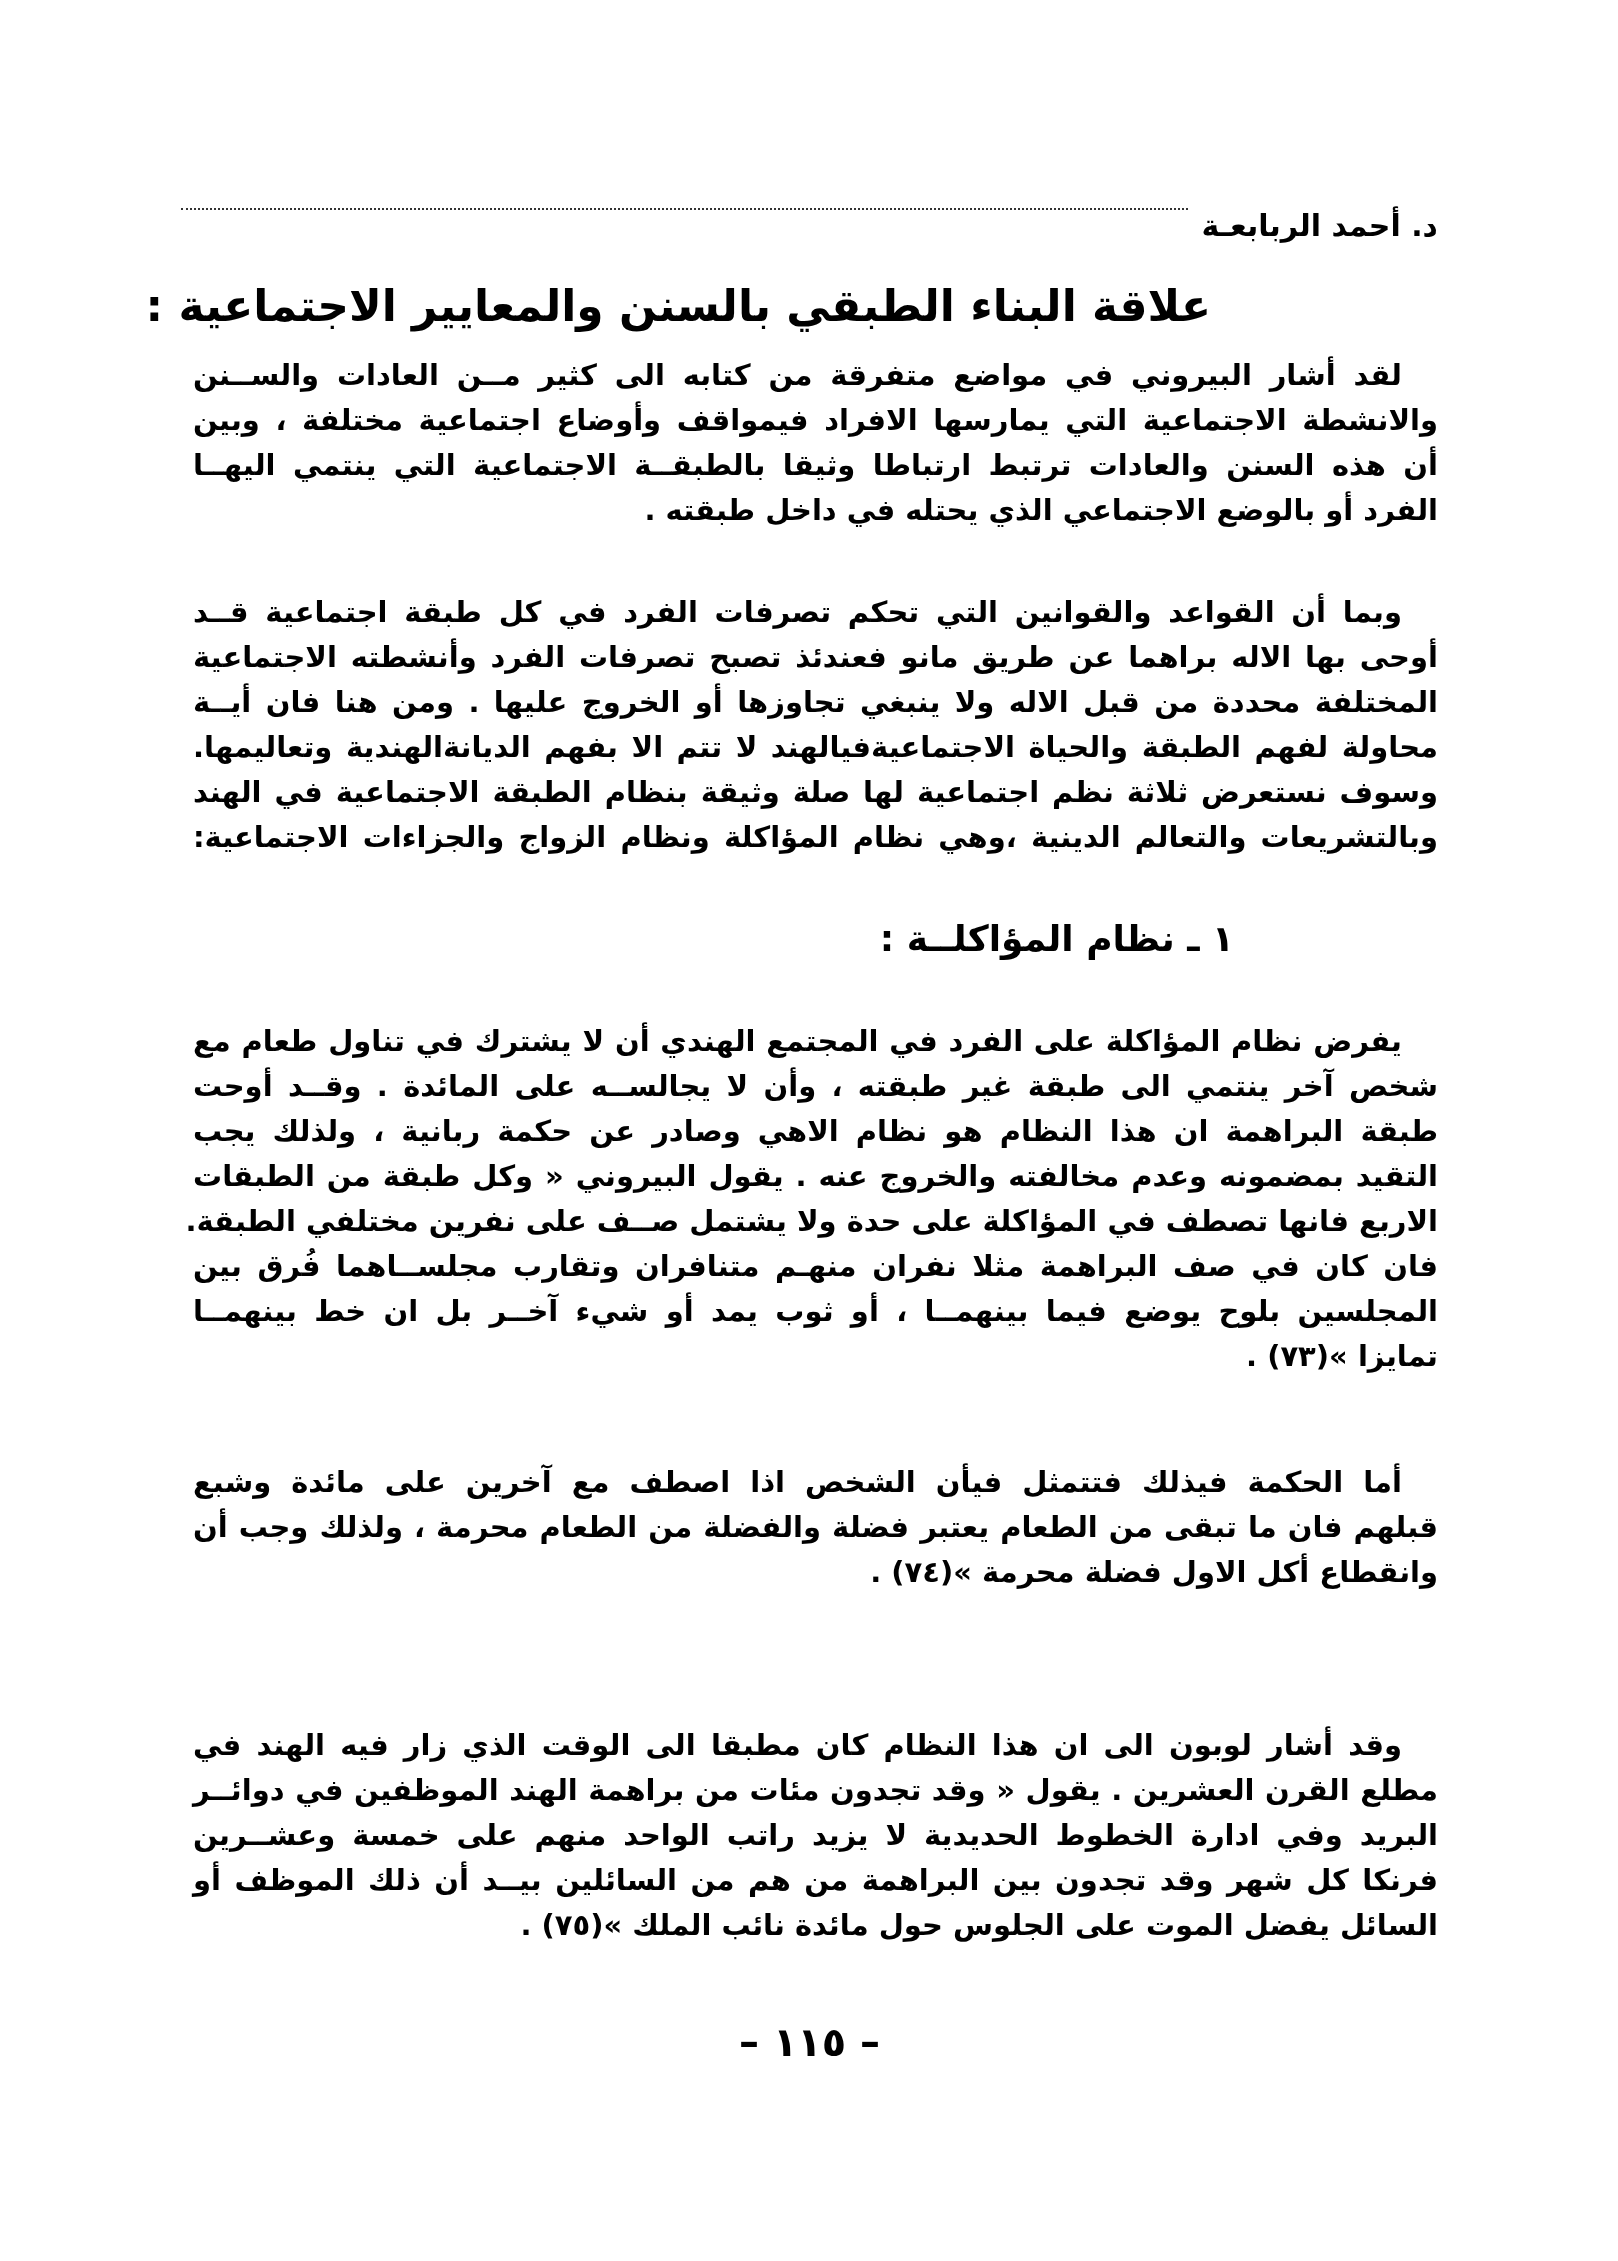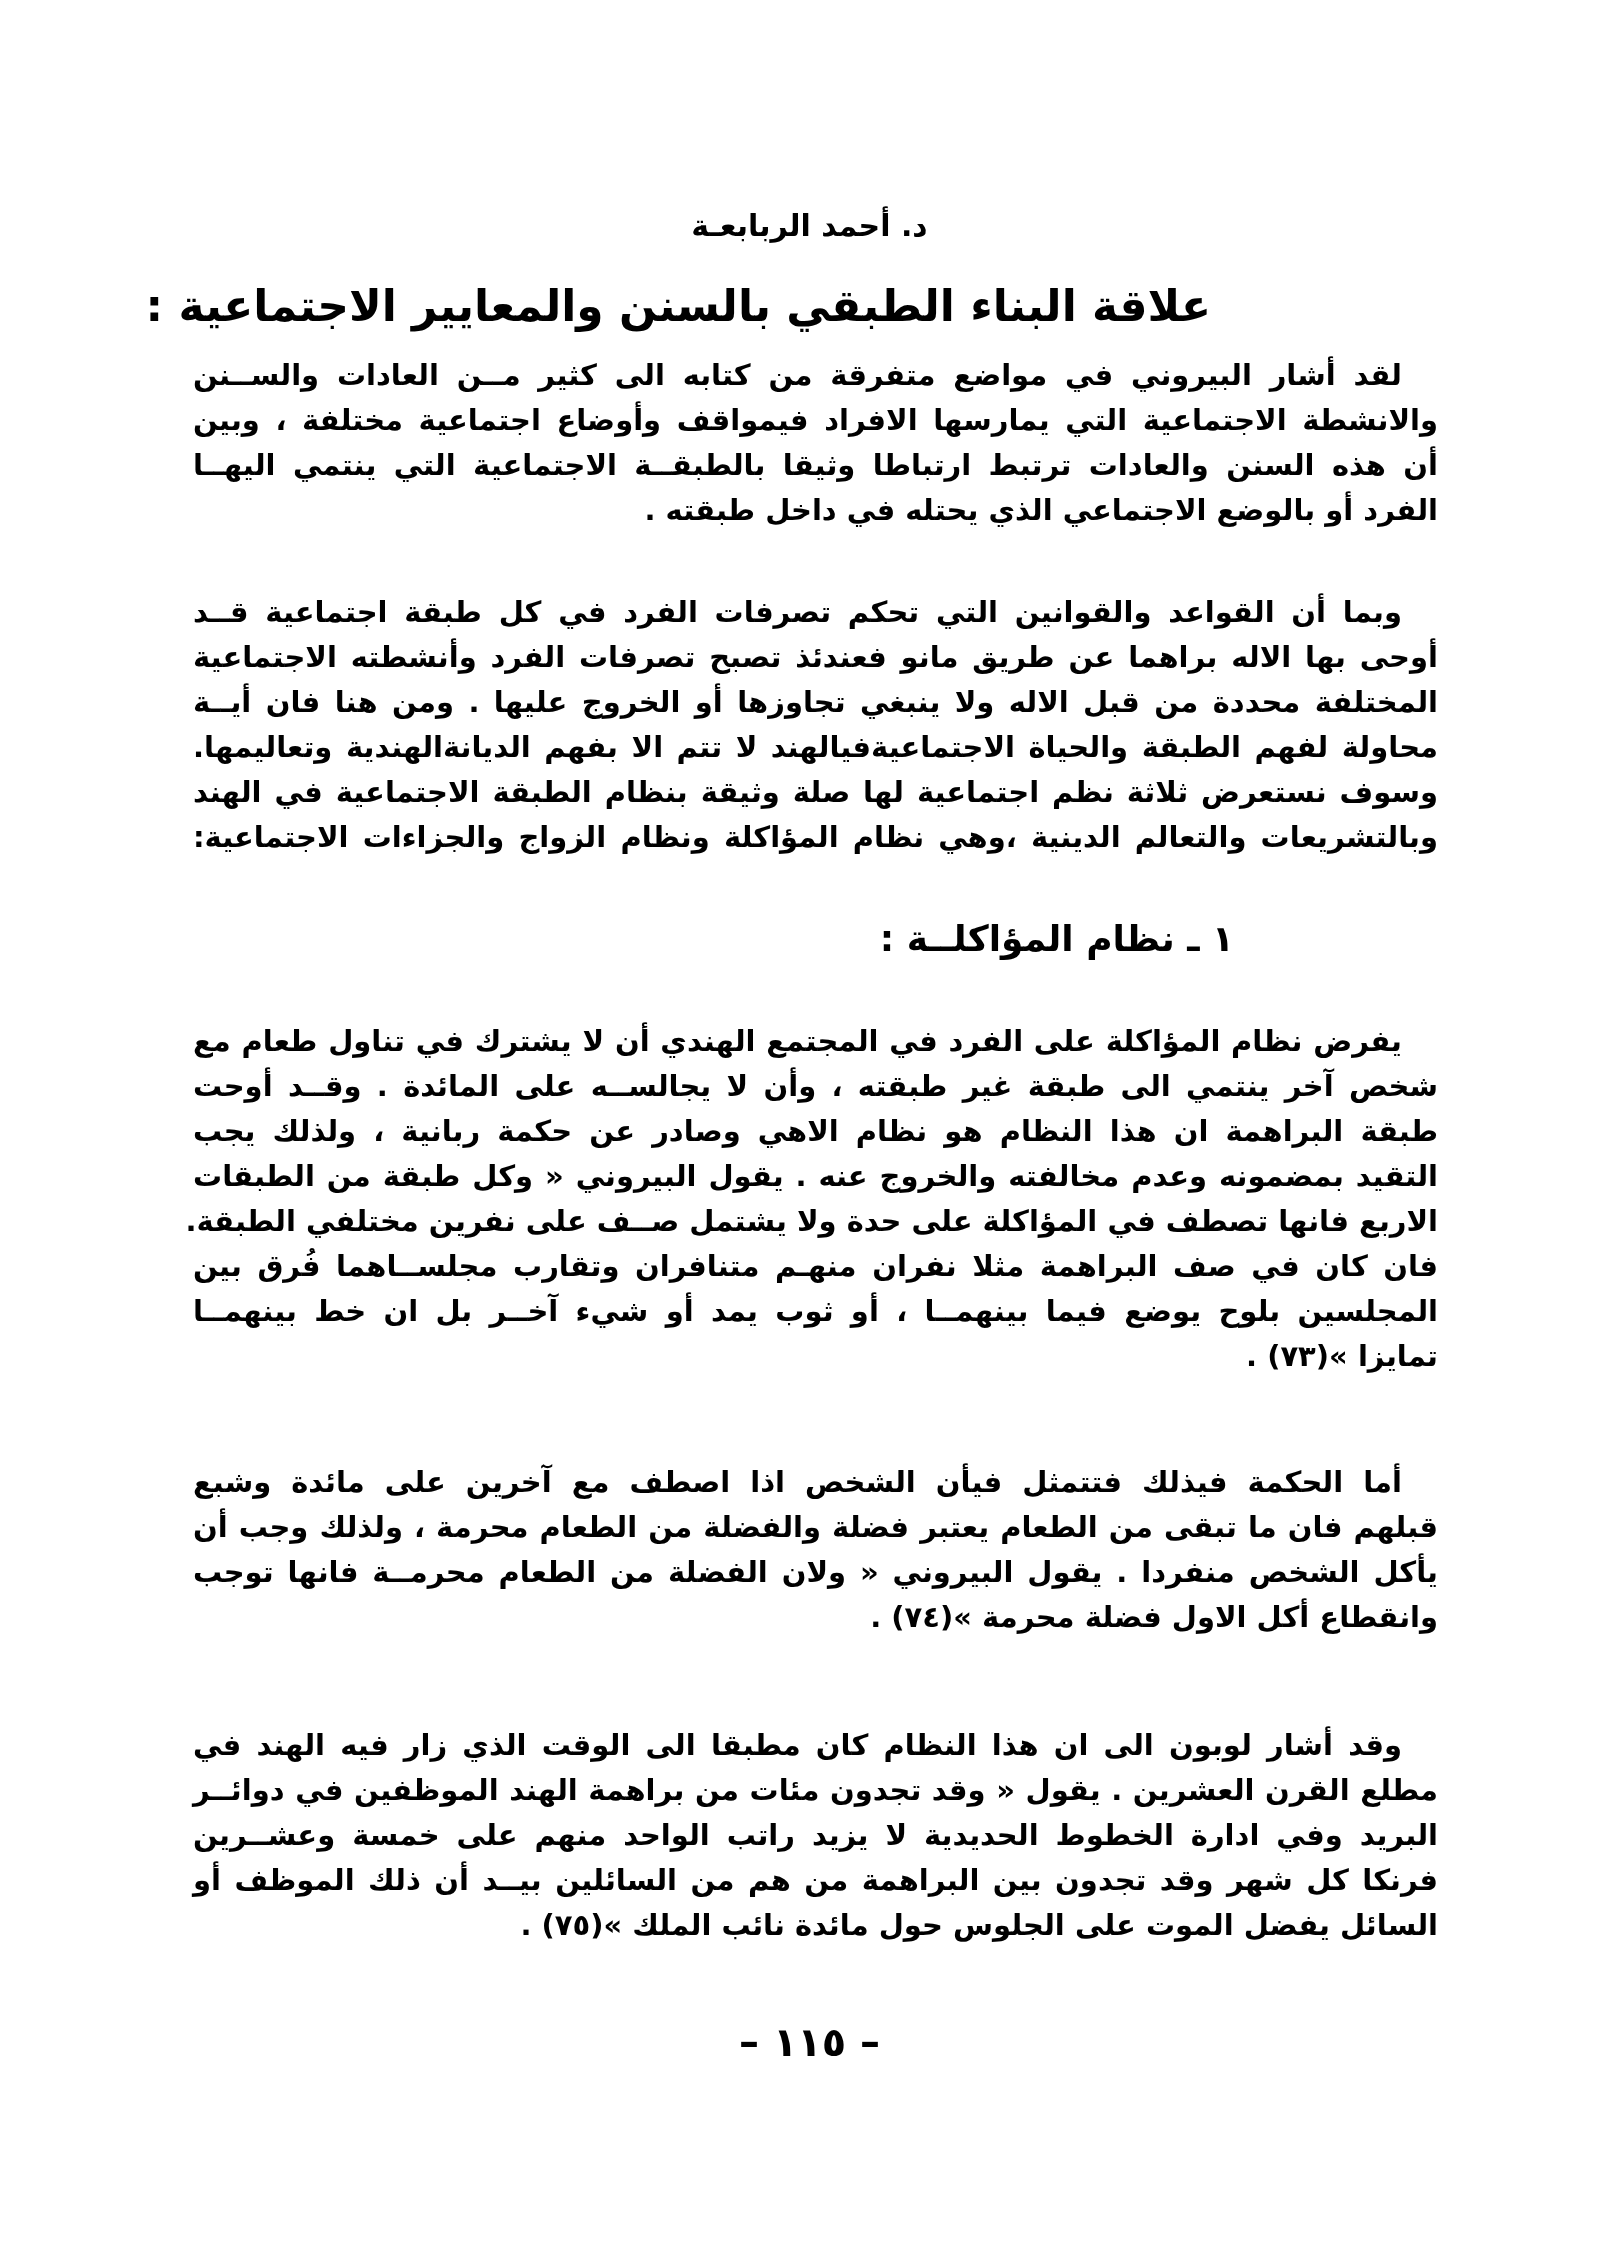--- a/index.html
+++ b/index.html
@@ -24,22 +24,22 @@
       direction: rtl;
     }
     
     .running-header {
       position: absolute;
       top: 207px;
       left: 0;
       right: 0;
       height: 45px;
       display: flex;
-      flex-direction: column;
-      align-items: center;
+      flex-direction: row;
+      align-items: flex-start;
       gap: 13.6px;
     }
     .author-name {
       font-weight: bold;
       font-size: 30px;
       line-height: 38px;
       white-space: nowrap;
     }
     .leader-dots {
       flex: 1;
@@ -145,21 +145,20 @@
     <span class="line">التقيد بمضمونه وعدم مخالفته والخروج عنه . يقول البيروني « وكل طبقة من الطبقات</span>
     <span class="line">الاربع فانها تصطف في المؤاكلة على حدة ولا يشتمل صــف على نفرين مختلفي الطبقة.</span>
     <span class="line">فان كان في صف البراهمة مثلا نفران منهـم متنافران وتقارب مجلســاهما فُرق بين</span>
     <span class="line">المجلسين بلوح يوضع فيما بينهمــا ، أو ثوب يمد أو شيء آخــر بل ان خط بينهمــا</span>
     <span class="line last">تمايزا »(٧٣) .</span>
   </div>
 
   <div class="body-text p4">
     <span class="line"><span class="indent"></span><span>أما الحكمة فيذلك فتتمثل فيأن الشخص اذا اصطف مع آخرين على مائدة وشبع</span></span>
     <span class="line">قبلهم فان ما تبقى من الطعام يعتبر فضلة والفضلة من الطعام محرمة ، ولذلك وجب أن</span>
-    <span class="line">يأكل الشخص منفردا . يقول البيروني « ولان الفضلة من الطعام محرمــة فانها توجب</span>
     <span class="line last">وانقطاع أكل الاول فضلة محرمة »(٧٤) .</span>
   </div>
 
   <div class="body-text p5">
     <span class="line"><span class="indent"></span><span>وقد أشار لوبون الى ان هذا النظام كان مطبقا الى الوقت الذي زار فيه الهند في</span></span>
     <span class="line">مطلع القرن العشرين . يقول « وقد تجدون مئات من براهمة الهند الموظفين في دوائــر</span>
     <span class="line">البريد وفي ادارة الخطوط الحديدية لا يزيد راتب الواحد منهم على خمسة وعشــرين</span>
     <span class="line">فرنكا كل شهر وقد تجدون بين البراهمة من هم من السائلين بيــد أن ذلك الموظف أو</span>
     <span class="line last">السائل يفضل الموت على الجلوس حول مائدة نائب الملك »(٧٥) .</span>
   </div>

